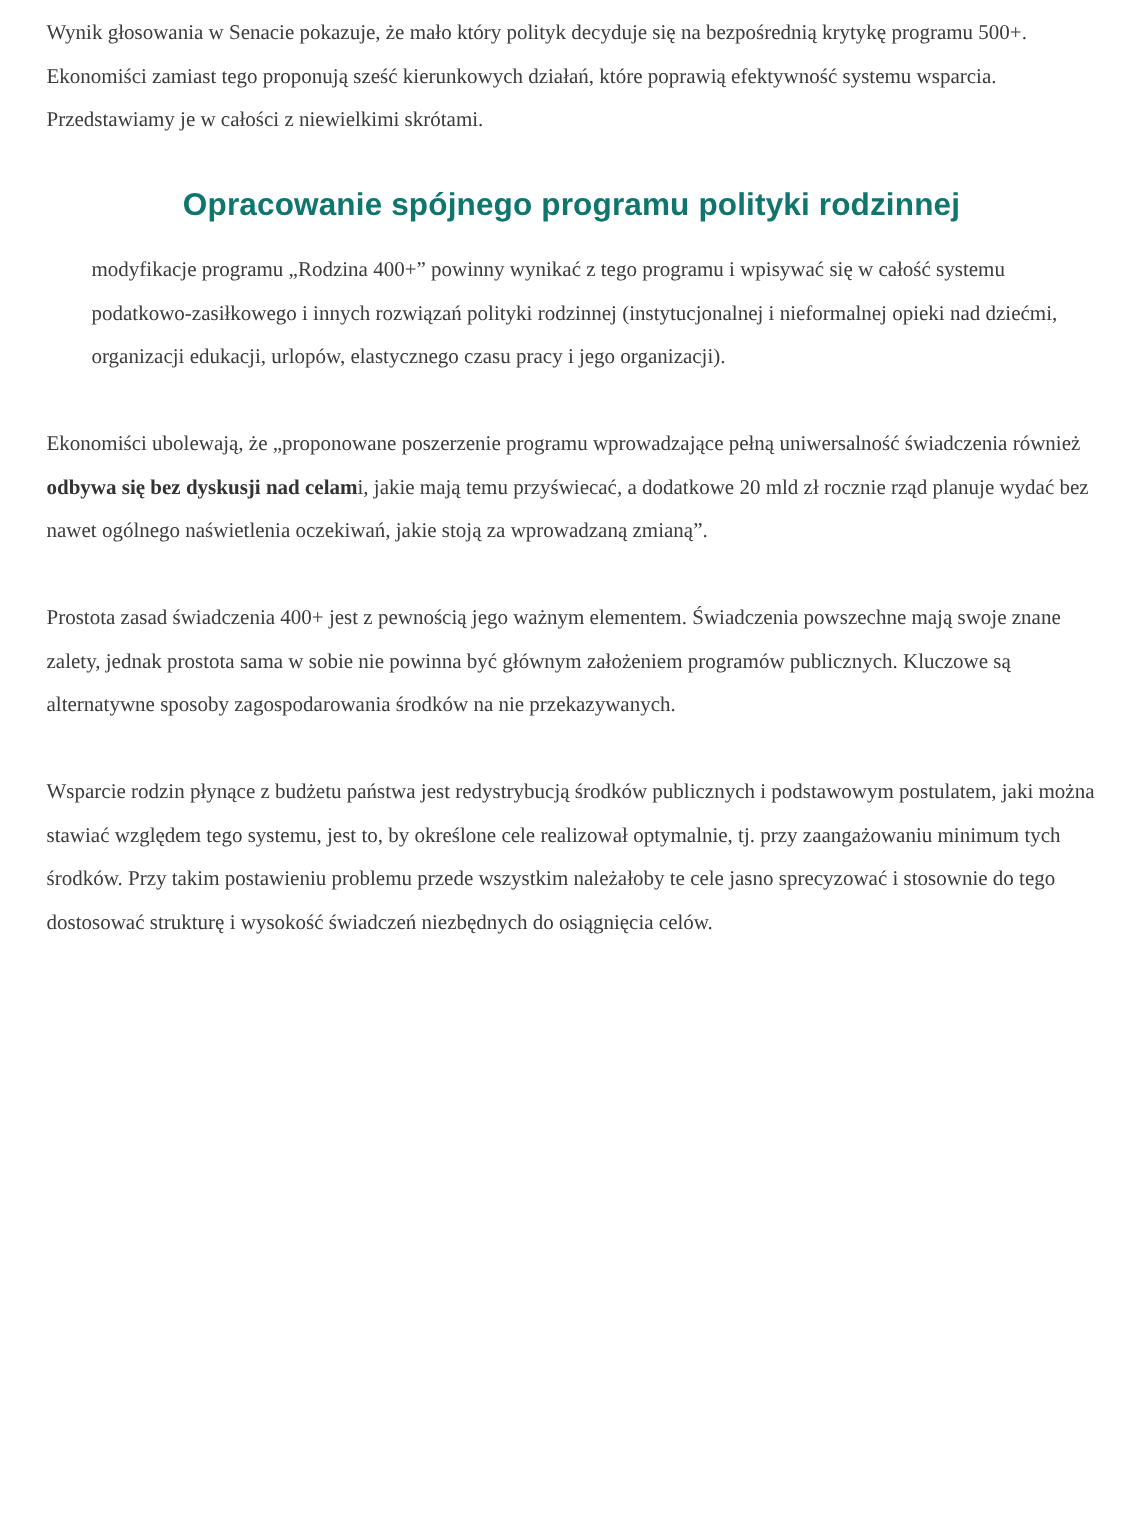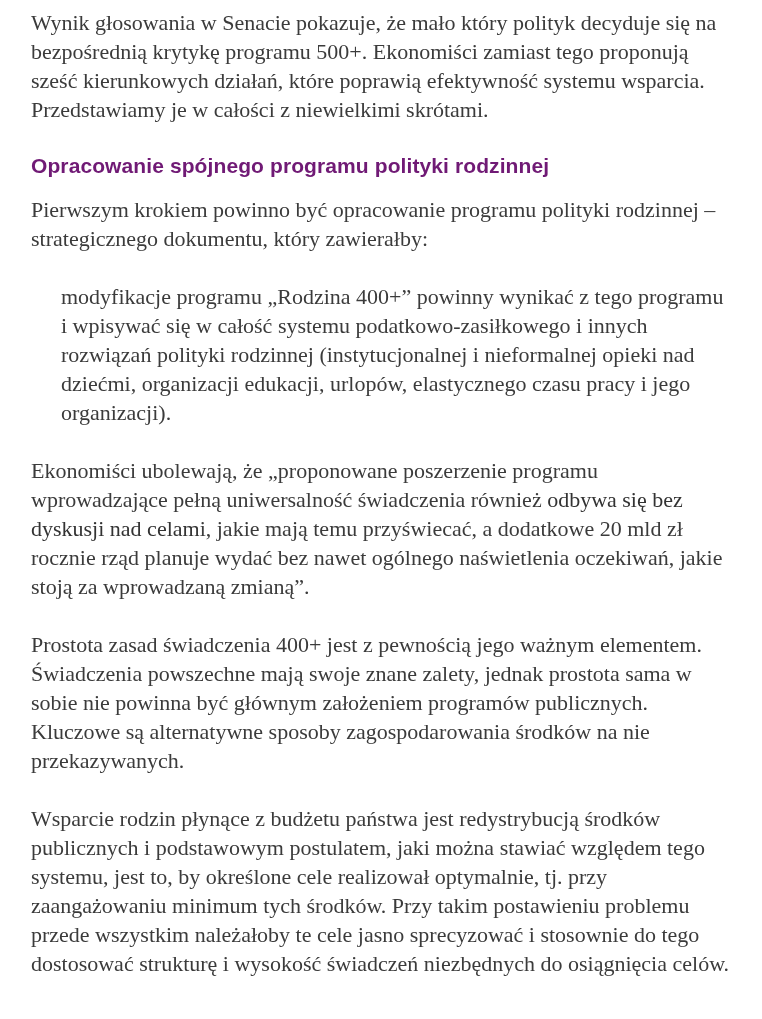--- a/index.html
+++ b/index.html
@@ -7,53 +7,53 @@
   body {
     width: 762px;
     min-height: 1019px;
     font-family: "Liberation Serif", "DejaVu Serif", serif;
     color: #3b3b3b;
   }
   .article {
     padding: 6px 31px 10px 31px;
   }
   p, .list-item {
-    font-size: 22px;
+    font-size: 14px;
     line-height: 29px;
     color: #3b3b3b;
   }
   p { margin-bottom: 29px; }
   h2 {
     font-family: "Liberation Sans", "DejaVu Sans", sans-serif;
     font-weight: 700;
     font-size: 21px;
     line-height: 26px;
-    color: #701a75;
+    color: #0f766e;
     margin-top: 27px;
     margin-bottom: 16px;
     letter-spacing: 0.1px;
+    text-align: center;
   }
   .article > p:first-child { margin-top: 2px; }
   ul.recommendations {
     list-style: none;
     margin: 0 0 29px 0;
     padding-left: 30px;
   }
-  .quote-bold { font-weight: 400; color: #333333; margin-top: 46px; }
+  .quote-bold { font-weight: 700; color: #333333; margin-top: 46px; }
 </style>
 </head>
 <body>
 
 <article class="article">
 
   <p>Wynik głosowania w Senacie pokazuje, że mało który polityk decyduje się na bezpośrednią krytykę programu 500+. Ekonomiści zamiast tego proponują sześć kierunkowych działań, które poprawią efektywność systemu wsparcia. Przedstawiamy je w całości z niewielkimi skrótami.</p>
 
   <h2>Opracowanie spójnego programu polityki rodzinnej</h2>
 
-  <p>Pierwszym krokiem powinno być opracowanie programu polityki rodzinnej – strategicznego dokumentu, który zawierałby:</p>
 
   <ul class="recommendations">
     <li class="list-item">modyfikacje programu „Rodzina 400+” powinny wynikać z tego programu i wpisywać się w całość systemu podatkowo-zasiłkowego i innych rozwiązań polityki rodzinnej (instytucjonalnej i nieformalnej opieki nad dziećmi, organizacji edukacji, urlopów, elastycznego czasu pracy i jego organizacji).</li>
   </ul>
 
   <p><span>Ekonomiści ubolewają, że „proponowane poszerzenie programu wprowadzające pełną uniwersalność świadczenia również </span><span class="quote-bold">odbywa się bez dyskusji nad celam</span><span>i, jakie mają temu przyświecać, a dodatkowe 20 mld zł rocznie rząd planuje wydać bez nawet ogólnego naświetlenia oczekiwań, jakie stoją za wprowadzaną zmianą”.</span></p>
 
 
   <p>Prostota zasad świadczenia 400+ jest z pewnością jego ważnym elementem. Świadczenia powszechne mają swoje znane zalety, jednak prostota sama w sobie nie powinna być głównym założeniem programów publicznych. Kluczowe są alternatywne sposoby zagospodarowania środków na nie przekazywanych.</p>
 

